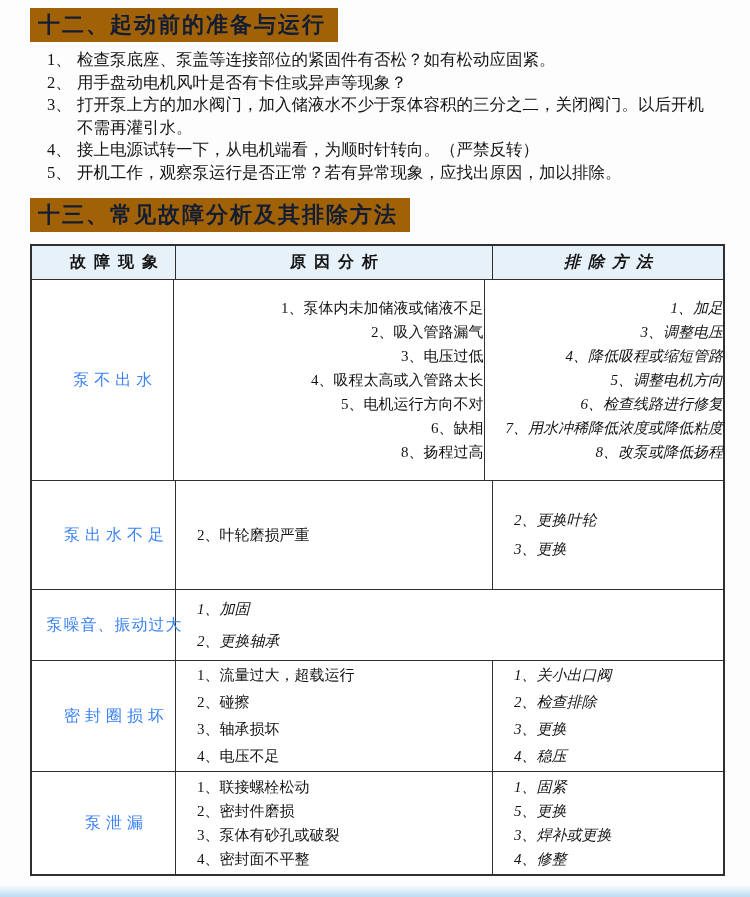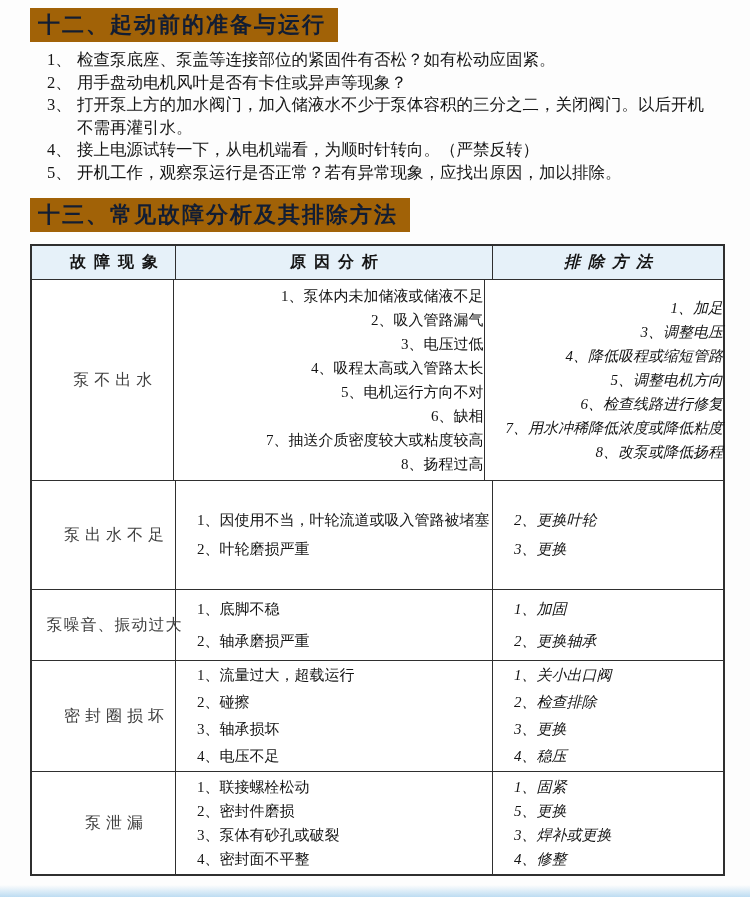--- a/index.html
+++ b/index.html
@@ -76,21 +76,21 @@
     font-size:16px;
     letter-spacing:8px;
     color:#151515;
     white-space:nowrap;
     text-indent:8px; 
   }
   .sym {
     font-size:16px;
     letter-spacing:5px;
     white-space:nowrap;
-    color:#404040;
+    color:#3b82f6;
     text-indent:5px;
   }
   .sym.tight { letter-spacing:1px; text-indent:1px; }
 
   .line { white-space:nowrap; font-size:15px; color:#141414; }
 
   
   .r0 { height:200px; } .r0 .line { line-height:24px;text-align:right; }
   .r1 { height:108px; } .r1 .line { line-height:29px; }
   .r2 { height:70px;  } .r2 .line { line-height:32px; }
@@ -159,55 +159,49 @@
       <div class="col-sym">
         <span class="sym">泵不出水</span>
       </div>
       <div class="col-cause">
         <div class="line">1、泵体内未加储液或储液不足</div>
         <div class="line">2、吸入管路漏气</div>
         <div class="line">3、电压过低</div>
         <div class="line">4、吸程太高或入管路太长</div>
         <div class="line">5、电机运行方向不对</div>
         <div class="line">6、缺相</div>
-        <div class="line">7、抽送介质密度较大或粘度较高</div>
         <div class="line">8、扬程过高</div>
       </div>
       <div class="col-remedy">
         <div class="line">1、加足</div>
         <div class="line">3、调整电压</div>
         <div class="line">4、降低吸程或缩短管路</div>
         <div class="line">5、调整电机方向</div>
         <div class="line">6、检查线路进行修复</div>
         <div class="line">7、用水冲稀降低浓度或降低粘度</div>
         <div class="line">8、改泵或降低扬程</div>
       </div>
     </div>
 
     <div class="t-row r1">
       <div class="col-sym">
         <span class="sym">泵出水不足</span>
       </div>
       <div class="col-cause">
-        <div class="line">1、因使用不当，叶轮流道或吸入管路被堵塞</div>
         <div class="line">2、叶轮磨损严重</div>
       </div>
       <div class="col-remedy">
         <div class="line">2、更换叶轮</div>
         <div class="line">3、更换</div>
       </div>
     </div>
 
     <div class="t-row r2">
       <div class="col-sym">
         <span class="sym tight">泵噪音、振动过大</span>
-      </div>
-      <div class="col-cause">
-        <div class="line">1、底脚不稳</div>
-        <div class="line">2、轴承磨损严重</div>
       </div>
       <div class="col-remedy">
         <div class="line">1、加固</div>
         <div class="line">2、更换轴承</div>
       </div>
     </div>
 
     <div class="t-row r3">
       <div class="col-sym">
         <span class="sym">密封圈损坏</span>

